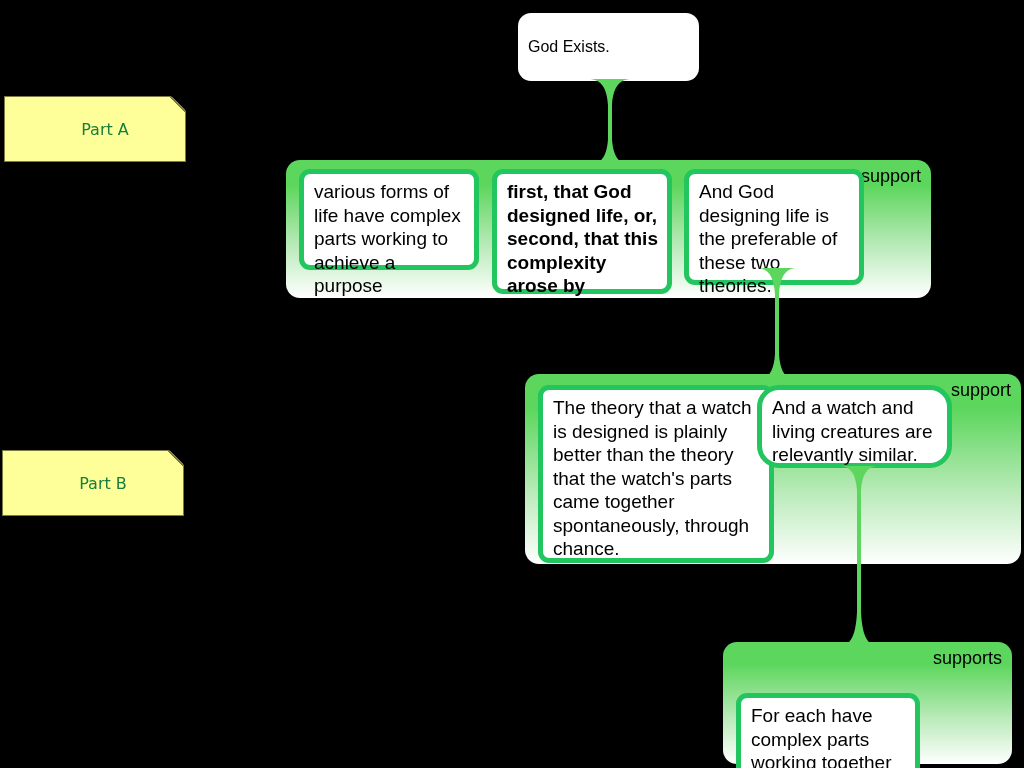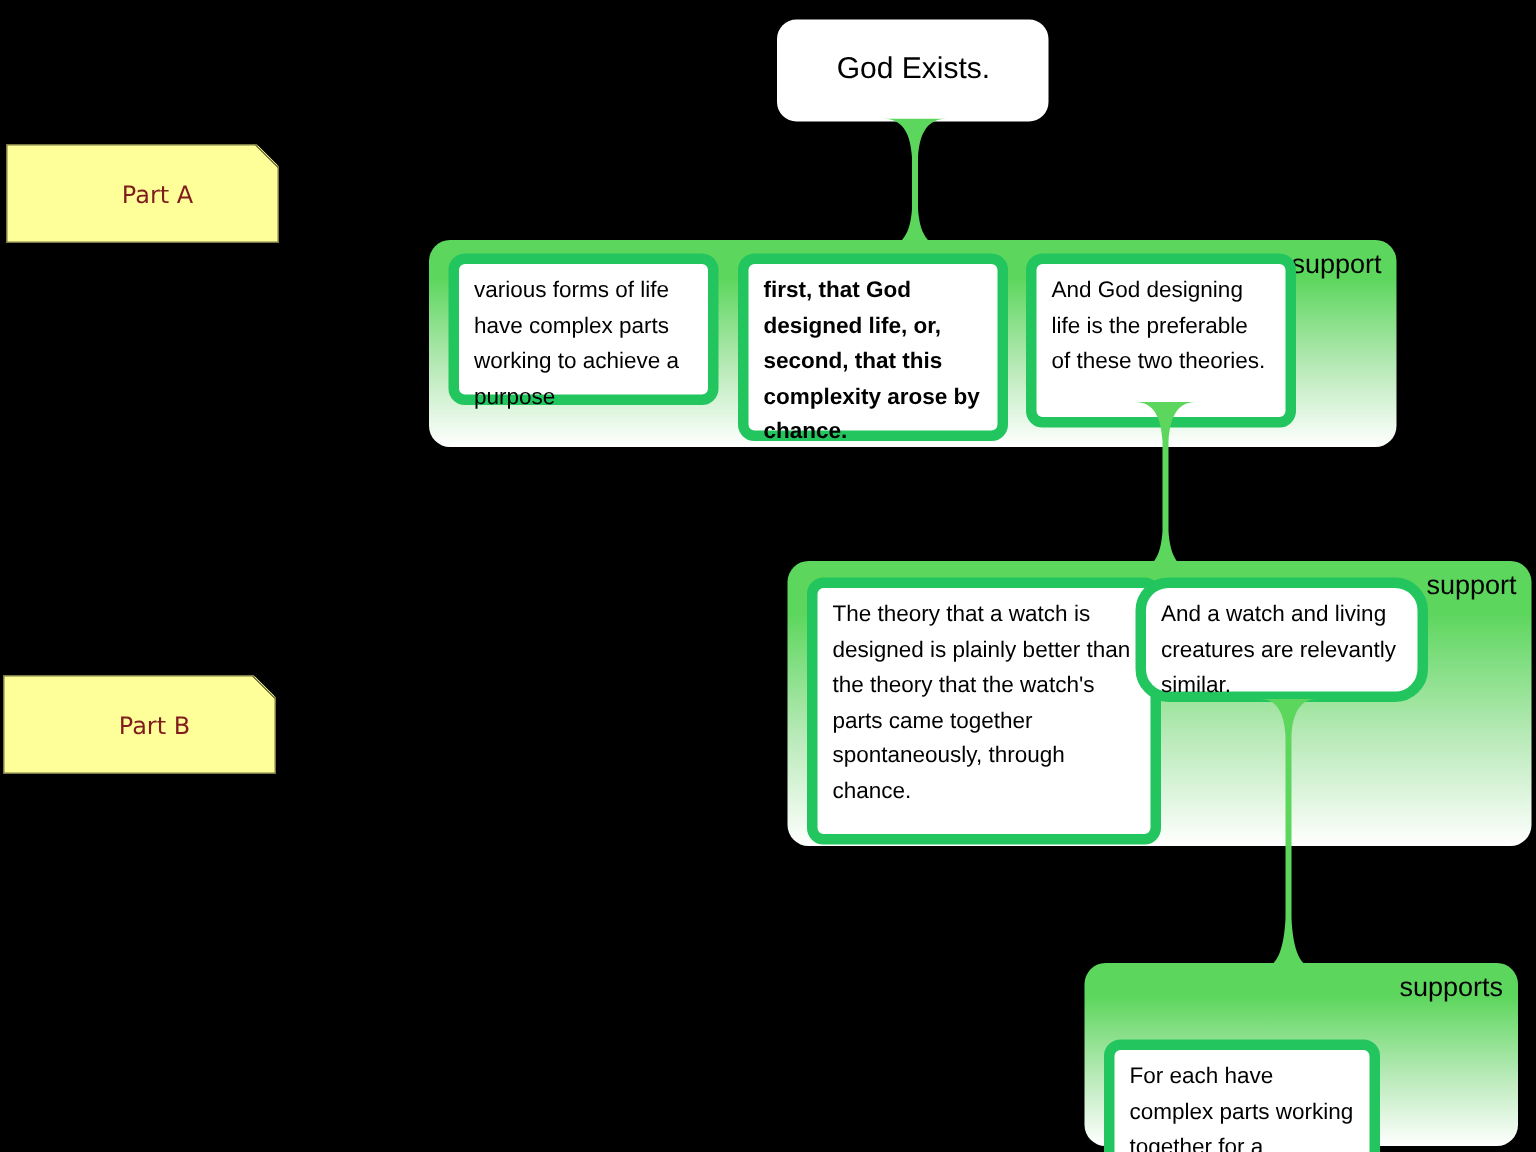--- a/index.html
+++ b/index.html
@@ -30,56 +30,55 @@
     color: #000000;
     font-family: "Liberation Sans", sans-serif;
     line-height: 1;
     white-space: nowrap;
   }
 
   
   .claim {
     position: absolute;
     background: #ffffff;
-    border: 7px solid #22c55e;
+    border: 5px solid #22c55e;
     border-radius: 11px;
     box-sizing: border-box;
-    font-size: 15px;
+    font-size: 19px;
     line-height: 23.5px;
     color: #000000;
     padding: 6px 9px 6px 10px;
     font-family: "Liberation Sans", sans-serif;
   }
   .claim.root {
     border: none;
     display: flex;
     align-items: center;
-    justify-content: center;
-    font-size: 20px;
+    font-size: 16px;
     border-radius: 13px;
   }
 
   
   .connector {
     position: absolute;
   }
   .connector svg { display: block; }
 
   
   .note {
     position: absolute;
     background: #ffff99;
     border: 1px solid #7a7a42;
     box-sizing: border-box;
     display: flex;
     align-items: center;
     justify-content: center;
     font-family: "DejaVu Sans", sans-serif;
     font-size: 16px;
-    color: #7f1d1d;
+    color: #15803d;
     padding-left: 20px;
   }
   .note .fold {
     position: absolute;
     top: -1px;
     right: -1px;
     width: 15px;
     height: 15px;
     background: #000000;
     clip-path: polygon(0 0, 100% 100%, 100% 0);

